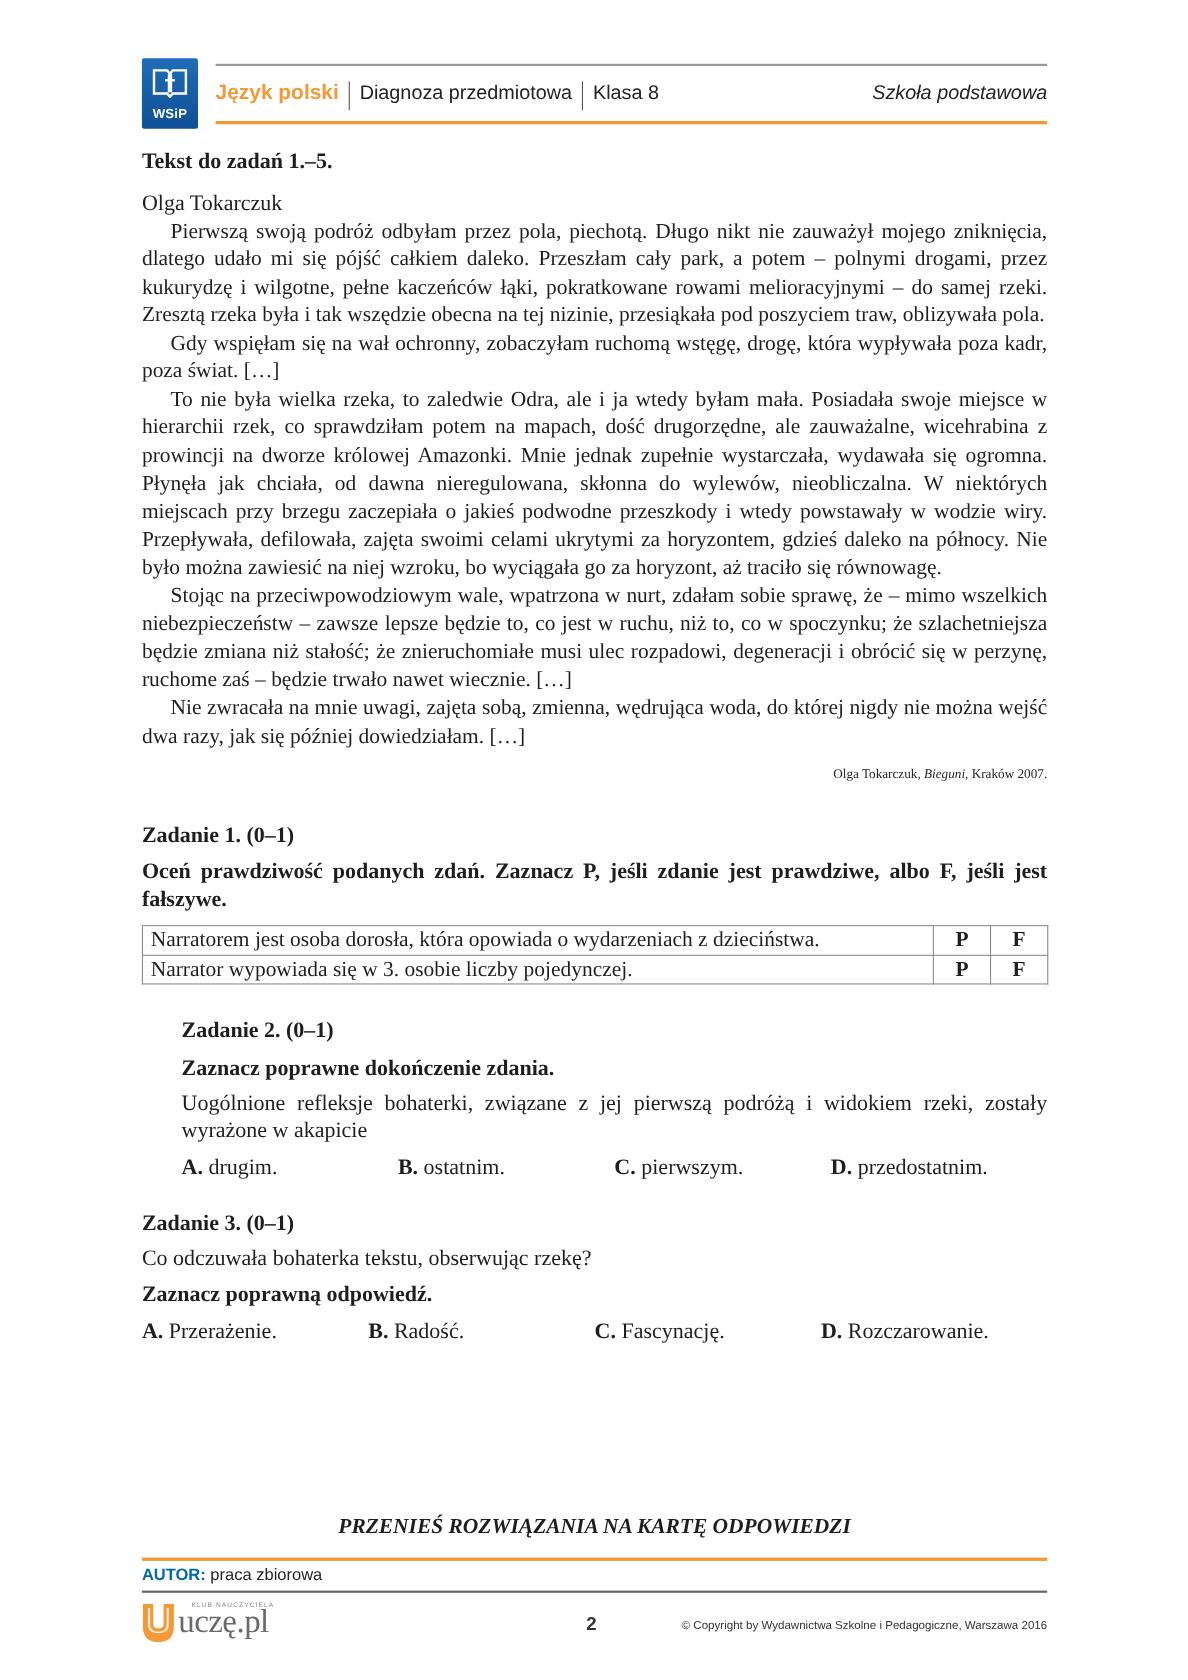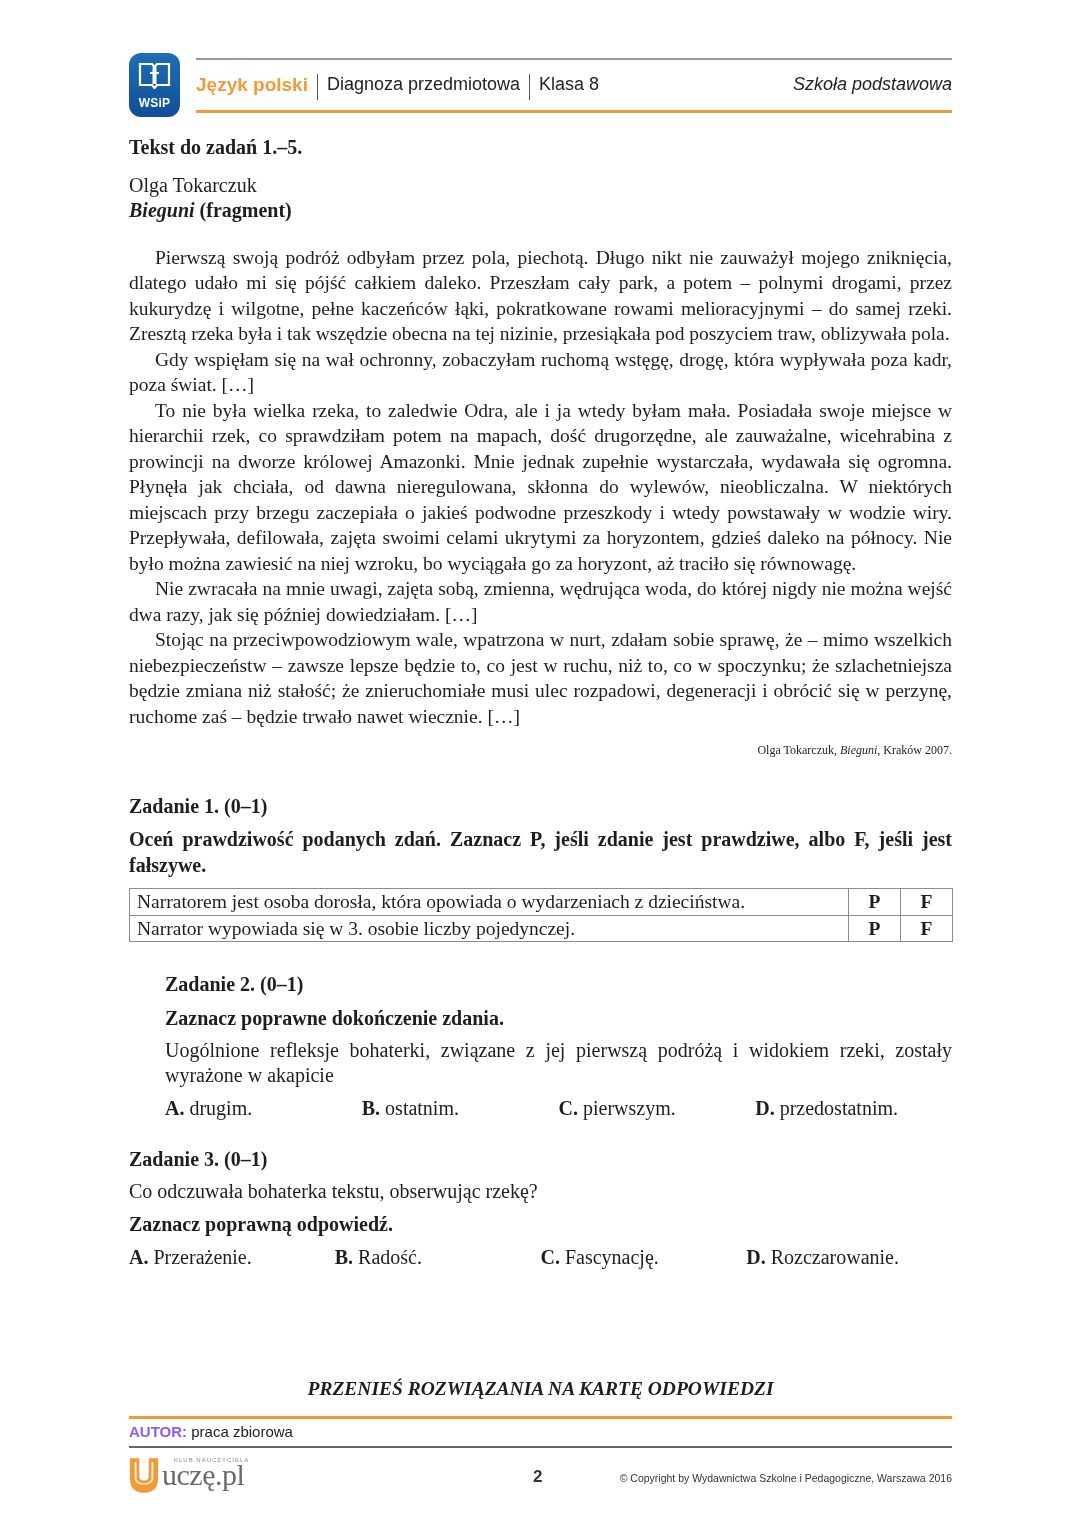--- a/index.html
+++ b/index.html
@@ -1,21 +1,21 @@
 <!DOCTYPE html>
 <html><head>
 <meta charset="utf-8">
 <style>
   * { box-sizing: border-box; margin: 0; padding: 0; }
   html, body { width: 1080px; height: 1527px; background: #ffffff; }
   body { position: relative; font-family: "Liberation Serif", "DejaVu Serif", serif; color: #1e1e1e; overflow: hidden; }
 
   
   .logo-wsip { position: absolute; left: 129px; top: 53px; width: 51px; height: 64px;
-    background: linear-gradient(180deg, #1f6db6 0%, #0f4f95 100%); border-radius: 12px;
+    background: linear-gradient(180deg, #1f6db6 0%, #0f4f95 100%); border-radius: 2px;
     color: #fff; text-align: center; }
   .logo-wsip svg { position: absolute; left: 9px; top: 8px; }
   .logo-wsip .wsip-text { position: absolute; left: 0; right: 0; bottom: 7px;
     font-family: "Liberation Sans", "DejaVu Sans", sans-serif; font-weight: bold; font-size: 12px; letter-spacing: 0.2px; }
   .hdr-top-line { position: absolute; left: 196px; top: 58px; width: 756px; height: 2px; background: #9a9a9a; }
   .hdr-bottom-line { position: absolute; left: 196px; top: 110px; width: 756px; height: 3px; background: #f29a38; }
   .hdr-row { position: absolute; left: 196px; top: 74px; height: 28px; width: 756px;
     font-family: "Liberation Sans", "DejaVu Sans", sans-serif; font-size: 18px; color: #222; display: flex; }
   .hdr-subject { color: #f29a38; font-weight: bold; font-size: 19px; }
   .hdr-sep { width: 1px; height: 26px; background: #555; margin: 0 9px; }
@@ -43,21 +43,21 @@
   .options { display: flex; font-size: 20px; line-height: 26px; margin-top: 2px; justify-content: space-between; }
   .opt { width: 206px; }
   .opt b { font-weight: bold; }
 
   .transfer { position: absolute; left: 129px; top: 1378px; width: 823px; text-align: center;
     font-weight: bold; font-style: italic; font-size: 19.5px; }
 
   
   .ftr-orange { position: absolute; left: 129px; top: 1416px; width: 823px; height: 3px; background: #f29a38; }
   .ftr-author { position: absolute; left: 129px; top: 1423px; font-family: "Liberation Sans", "DejaVu Sans", sans-serif; font-size: 15px; color: #222; }
-  .ftr-author b { color: #8b5cf6; font-weight: bold; }
+  .ftr-author b { color: #0369a1; font-weight: bold; }
   .ftr-gray { position: absolute; left: 129px; top: 1446px; width: 823px; height: 1.5px; background: #666; }
   .ucze-logo { position: absolute; left: 129px; top: 1455px; width: 140px; height: 42px; }
   .ucze-u { position: absolute; left: 0; top: 0; width: 30px; height: 40px; }
   .ucze-klub { position: absolute; left: 45px; top: 2px; font-family: "Liberation Sans", "DejaVu Sans", sans-serif; font-size: 6px; letter-spacing: 1px; color: #8a8a8a; }
   .ucze-name { position: absolute; left: 33px; top: 3px; font-family: "Liberation Serif", "DejaVu Serif", serif; font-size: 30px; color: #6a6a6a; letter-spacing: -0.5px; }
   .page-num { position: absolute; left: 533px; top: 1467px; font-family: "Liberation Sans", "DejaVu Sans", sans-serif; font-weight: bold; font-size: 17px; color: #333; }
   .copyright { position: absolute; right: 128px; top: 1472px; font-family: "Liberation Sans", "DejaVu Sans", sans-serif; font-size: 10.5px; color: #333; }
 </style>
 </head>
 <body>
@@ -78,28 +78,27 @@
   <span>Diagnoza przedmiotowa</span>
   <span class="hdr-sep"></span>
   <span>Klasa 8</span>
   <span class="hdr-school">Szkoła podstawowa</span>
 </div>
 <div class="hdr-bottom-line"></div>
 
 <div class="content">
   <div class="title-bold">Tekst do zadań 1.–5.</div>
   <div class="author">Olga Tokarczuk</div>
-  <div class="work"><i>Bieguni</i><span> (fragment)</span></div>
 
   <div class="passage">
     <p>Pierwszą swoją podróż odbyłam przez pola, piechotą. Długo nikt nie zauważył mojego zniknięcia, dlatego udało mi się pójść całkiem daleko. Przeszłam cały park, a potem – polnymi drogami, przez kukurydzę i wilgotne, pełne kaczeńców łąki, pokratkowane rowami melioracyjnymi – do samej rzeki. Zresztą rzeka była i tak wszędzie obecna na tej nizinie, przesiąkała pod poszyciem traw, oblizywała pola.</p>
     <p>Gdy wspięłam się na wał ochronny, zobaczyłam ruchomą wstęgę, drogę, która wypływała poza kadr, poza świat. […]</p>
     <p>To nie była wielka rzeka, to zaledwie Odra, ale i ja wtedy byłam mała. Posiadała swoje miejsce w hierarchii rzek, co sprawdziłam potem na mapach, dość drugorzędne, ale zauważalne, wicehrabina z prowincji na dworze królowej Amazonki. Mnie jednak zupełnie wystarczała, wydawała się ogromna. Płynęła jak chciała, od dawna nieregulowana, skłonna do wylewów, nieobliczalna. W niektórych miejscach przy brzegu zaczepiała o jakieś podwodne przeszkody i wtedy powstawały w wodzie wiry. Przepływała, defilowała, zajęta swoimi celami ukrytymi za horyzontem, gdzieś daleko na północy. Nie było można zawiesić na niej wzroku, bo wyciągała go za horyzont, aż traciło się równowagę.</p>
+    <p>Stojąc na przeciwpowodziowym wale, wpatrzona w nurt, zdałam sobie sprawę, że – mimo wszelkich niebezpieczeństw – zawsze lepsze będzie to, co jest w ruchu, niż to, co w spoczynku; że szlachetniejsza będzie zmiana niż stałość; że znieruchomiałe musi ulec rozpadowi, degeneracji i obrócić się w perzynę, ruchome zaś – będzie trwało nawet wiecznie. […]</p>
     <p>Nie zwracała na mnie uwagi, zajęta sobą, zmienna, wędrująca woda, do której nigdy nie można wejść dwa razy, jak się później dowiedziałam. […]</p>
-    <p>Stojąc na przeciwpowodziowym wale, wpatrzona w nurt, zdałam sobie sprawę, że – mimo wszelkich niebezpieczeństw – zawsze lepsze będzie to, co jest w ruchu, niż to, co w spoczynku; że szlachetniejsza będzie zmiana niż stałość; że znieruchomiałe musi ulec rozpadowi, degeneracji i obrócić się w perzynę, ruchome zaś – będzie trwało nawet wiecznie. […]</p>
   </div>
   <div class="source"><span>Olga Tokarczuk, </span><i>Bieguni</i><span>, Kraków 2007.</span></div>
 
   <div class="task" style="margin-top:30px;">
     <div class="task-head">Zadanie 1. (0–1)</div>
     <div class="task-instr">Oceń prawdziwość podanych zdań. Zaznacz P, jeśli zdanie jest prawdziwe, albo F, jeśli jest fałszywe.</div>
     <table class="pf">
       <tbody>
           <tr>
         <td>Narratorem jest osoba dorosła, która opowiada o wydarzeniach z dzieciństwa.</td>

